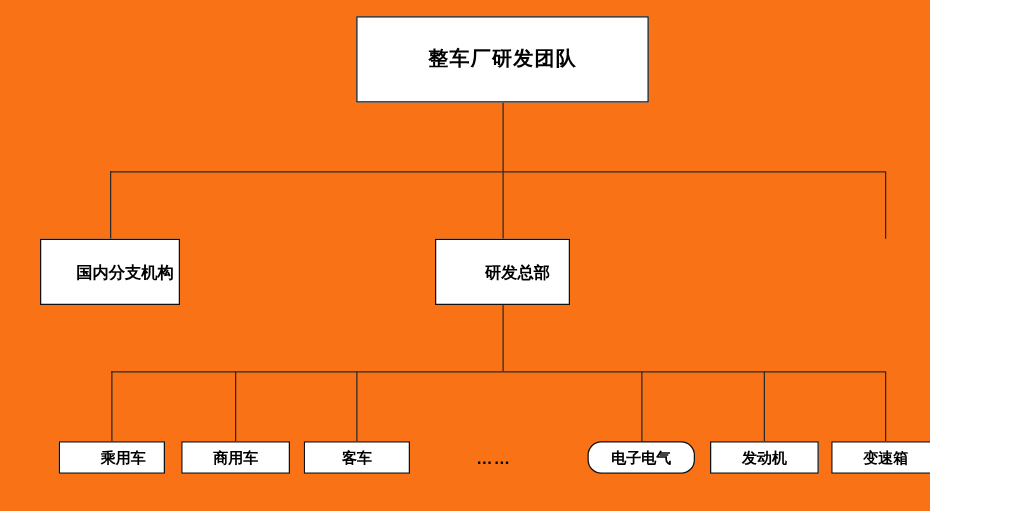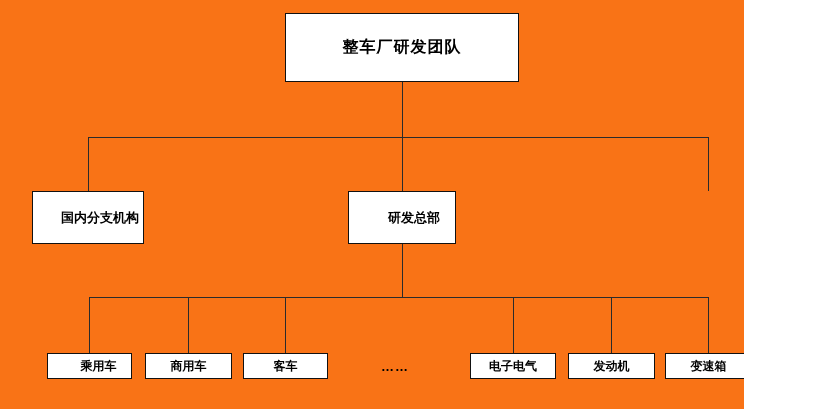--- a/index.html
+++ b/index.html
@@ -34,21 +34,21 @@
     letter-spacing: 1px;
   }
   .l2 { top: 191px; height: 53px; font-size: 13px; padding-left: 24px; }
   .l2-domestic { left: 32px;  width: 112px; }
   .l2-hq       { left: 348px; width: 108px; }
   .l2-overseas { left: 652px; width: 112px; }
   .l3 { top: 353px; height: 26px; font-size: 12px; }
   .l3-a { left: 47px;  width: 85px; padding-left: 18px; }
   .l3-b { left: 145px; width: 87px; }
   .l3-c { left: 243px; width: 85px; }
-  .l3-d { left: 470px; width: 86px; }
+  .l3-d { left: 470px; width: 86px; border-radius: 11px; }
   .l3-e { left: 568px; width: 87px; text-align: center; }
   .l3-f { left: 665px; width: 87px; }
   .dots {
     position: absolute;
     left: 360px; top: 353px; width: 70px; height: 26px;
     display: flex;
     align-items: center;
     justify-content: center;
     font-weight: bold;
     font-size: 13px;

